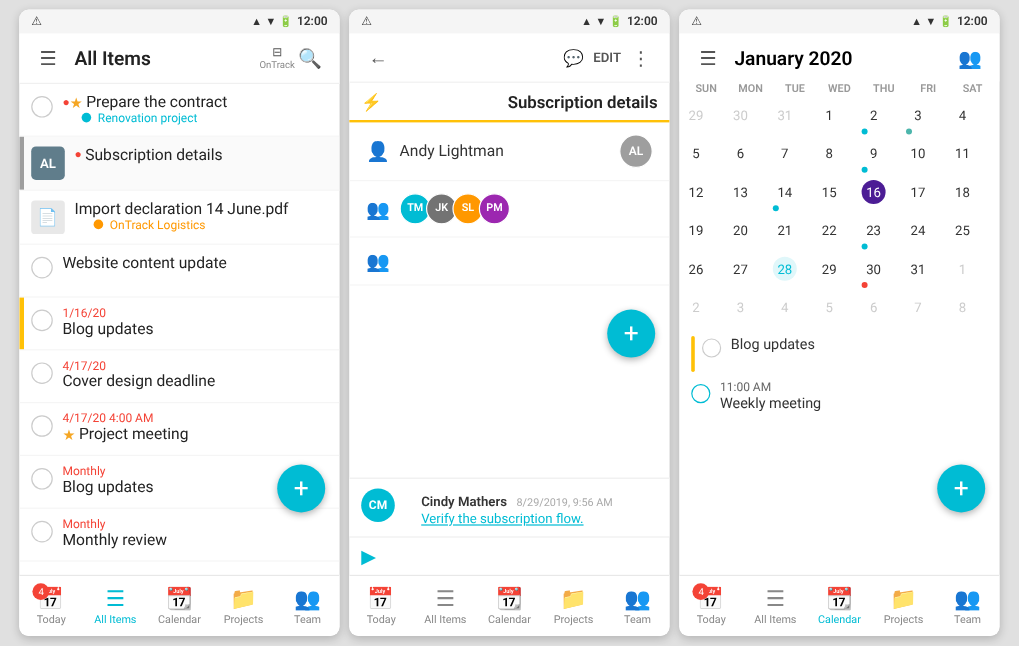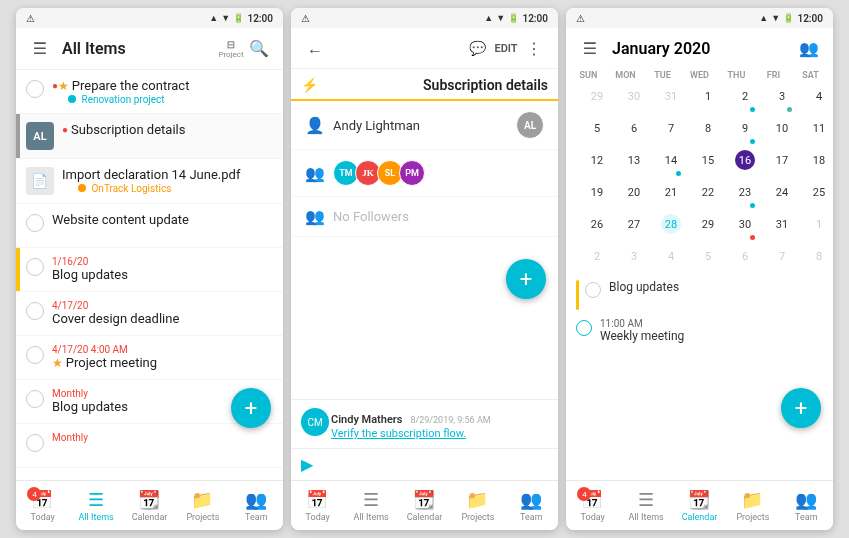--- a/index.html
+++ b/index.html
@@ -259,26 +259,26 @@
       background: #fff;
       border-top: 1px solid #eee;
     }
     .cm-avatar {
       width: 28px;
       height: 28px;
       border-radius: 50%;
       background: #00bcd4;
       color: white;
       font-size: 10px;
-      font-weight: 400;
+      font-weight: 700;
       display: flex;
       align-items: center;
       justify-content: center;
       flex-shrink: 0;
-      margin-right: 2px;
+      margin-right: 22px;
     }
     .cm-body { flex: 1; }
     .cm-author { font-size: 11px; font-weight: 600; color: #333; }
     .cm-date { font-size: 9px; color: #aaa; margin-left: 4px; }
     .cm-text { font-size: 11px; color: #00bcd4; text-decoration: underline; }
     .comment-input {
       display: flex;
       align-items: center;
       padding: 6px 10px;
       border-top: 1px solid #eee;
@@ -321,21 +321,21 @@
       font-weight: 600;
     }
     .cal-week {
       display: grid;
       grid-template-columns: repeat(7, 1fr);
       margin-bottom: 2px;
     }
     .cal-day {
       display: flex;
       flex-direction: column;
-      align-items: flex-end;
+      align-items: flex-start;
       padding: 2px 0;
       font-size: 11px;
       color: #333;
       position: relative;
       min-height: 28px;
     }
     .cal-day.other-month { color: #ccc; }
     .cal-day.today .day-num {
       background: #4c1d95;
       color: white;
@@ -419,21 +419,21 @@
         <span>▼</span>
         <span>🔋</span>
         <span class="status-time">12:00</span>
       </div>
     </div>
     <div class="top-bar">
       <div class="icon-btn">☰</div>
       <div class="top-bar-title">All Items</div>
       <div class="icon-btn" style="font-size:11px; display:flex; flex-direction:column; align-items:center;">
         <span style="font-size:10px;">⊟</span>
-        <span style="font-size:8px; color:#888;">Project</span>
+        <span style="font-size:8px; color:#888;">OnTrack</span>
       </div>
       <div class="icon-btn">🔍</div>
     </div>
 
     <div class="list-scroll content">
 
       <div class="list-item">
         <div class="checkbox"></div>
         <div class="list-item-content">
           <div style="display:flex; align-items:center;">
@@ -510,20 +510,21 @@
         <div class="list-item-content">
           <div class="date-label">Monthly</div>
           <div class="list-item-title">Blog updates</div>
         </div>
       </div>
 
       <div class="list-item">
         <div class="checkbox"></div>
         <div class="list-item-content">
           <div class="date-label">Monthly</div>
+          <div class="list-item-title">Monthly review</div>
         </div>
       </div>
     </div>
 
     <div style="position:relative;">
       <div class="fab">+</div>
     </div>
 
     <div class="bottom-nav">
       <div class="nav-item">
@@ -581,29 +582,28 @@
       <div class="detail-row">
         <div class="detail-icon">👤</div>
         <div class="detail-value">Andy Lightman</div>
         <div class="avatar-circle" style="background:#9e9e9e;">AL</div>
       </div>
 
       <div class="detail-row">
         <div class="detail-icon">👥</div>
         <div style="flex:1; display:flex; align-items:flex-start; gap:2px;">
           <div class="avatar-img" style="background:#00bcd4; margin-left:0;">TM</div>
-          <div class="avatar-img" style="background:#ef4444;font-family:Liberation Serif, serif;">JK</div>
+          <div class="avatar-img" style="background:#737373;">JK</div>
           <div class="avatar-img" style="background:#ff9800;">SL</div>
           <div class="avatar-img" style="background:#9c27b0;">PM</div>
         </div>
       </div>
 
       <div class="detail-row">
         <div class="detail-icon">👥</div>
-        <div class="detail-value" style="color:#bbb;">No Followers</div>
       </div>
 
       <div style="flex:1;"></div>
     </div>
 
     <div style="position:relative; height:0;">
       <div class="fab" style="bottom:100px; right:12px; position:absolute;">+</div>
     </div>
 
     <div class="comment-message">

